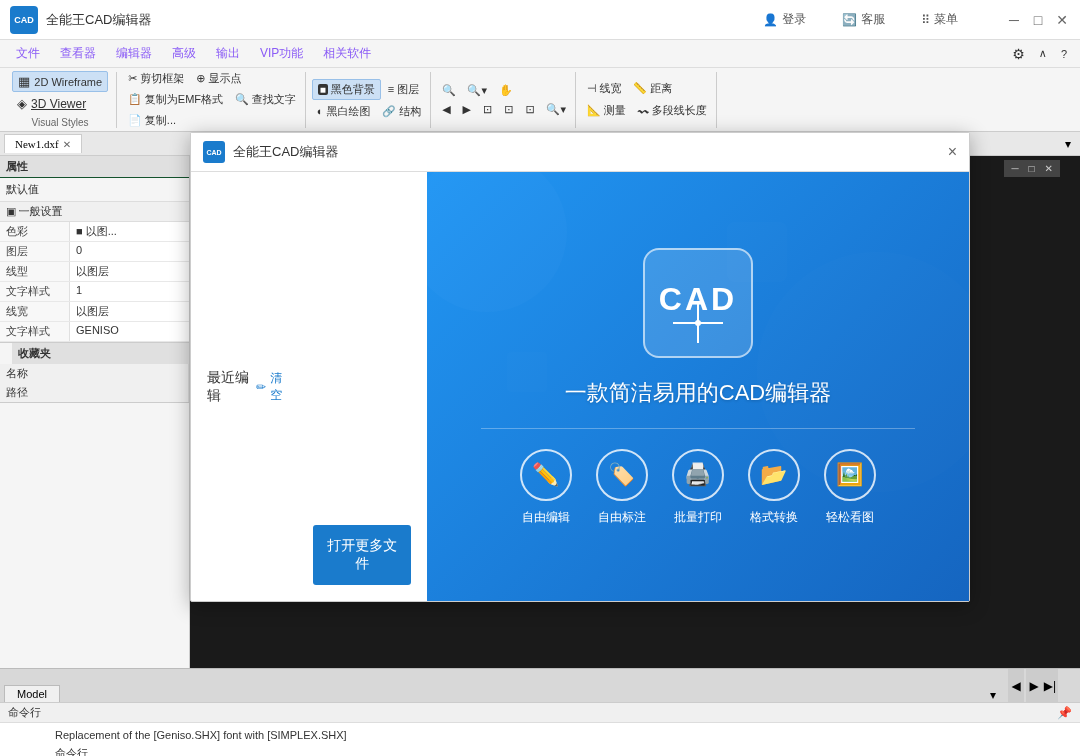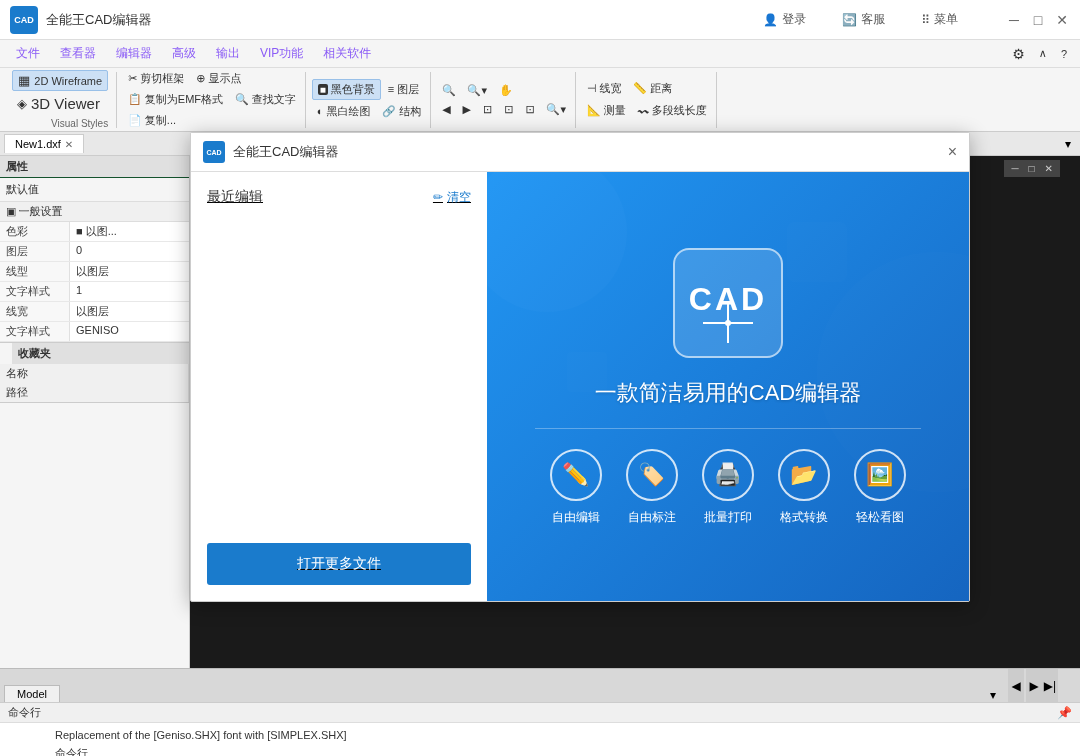--- a/index.html
+++ b/index.html
@@ -20,25 +20,25 @@
     .menu-item { padding: 3px 8px; cursor: pointer; color: #8b5cf6; border-radius: 2px; font-size: 12px; }
 
     
     #toolbar { display: flex; align-items: center; background: #f5f5f5; height: 64px; padding: 4px 8px; border-bottom: 1px solid #ccc; gap: 2px; flex-wrap: nowrap; }
     .toolbar-section { display: flex; flex-direction: column; gap: 2px; padding: 0 4px; border-right: 1px solid #ccc; height: 56px; justify-content: center; }
     .toolbar-row { display: flex; align-items: center; gap: 2px; }
     .tb-btn { display: flex; align-items: center; gap: 3px; padding: 2px 5px; cursor: pointer; border-radius: 2px; font-size: 11px; color: #333; white-space: nowrap; }
     .tb-btn.active { background: #cce0f5; border: 1px solid #99c0e8; }
     .vs-btn { display: flex; align-items: center; gap: 4px; padding: 2px 5px; cursor: pointer; border-radius: 2px; font-size: 11px; color: #333; }
     .vs-btn.active { background: #cce0f5; border: 1px solid #99c0e8; }
-    .vs-label { font-size: 10px; color: #666; text-align: right; padding-top: 2px; }
+    .vs-label { font-size: 10px; color: #666; text-align: center; padding-top: 2px; }
 
     
     #tab-bar { display: flex; align-items: center; background: #e8e8e8; height: 24px; padding: 0 4px; border-bottom: 1px solid #ccc; position: relative; }
-    .file-tab { display: flex; align-items: center; gap: 4px; padding: 3px 10px; background: #fff; border: 1px solid #ccc; border-bottom: none; font-size: 11px; cursor: pointer; }
+    .file-tab { display: flex; align-items: center; gap: 4px; padding: 3px 10px; background: #fff; border: 1px solid #ccc; border-bottom: none; font-size: 11px; cursor: pointer; font-family: Liberation Serif, serif; }
     .tab-close { font-size: 10px; cursor: pointer; color: #666; }
     .tab-more { position: absolute; right: 4px; width: 16px; height: 16px; display: flex; align-items: center; justify-content: center; cursor: pointer; }
 
     
     #main { display: flex; height: calc(756px - 40px - 28px - 64px - 24px - 28px - 60px); }
 
     
     #sidebar { width: 190px; background: #f5f5f5; border-right: 1px solid #ccc; display: flex; flex-direction: column; overflow: hidden; }
     .sidebar-section-title { background: #e0e0e0; padding: 3px 6px; font-size: 11px; font-weight: bold; color: #333; border-bottom: 1px solid #14532d; }
     .sidebar-default { padding: 4px 6px; font-size: 11px; color: #333; border-bottom: 1px solid #ddd; }
@@ -56,21 +56,21 @@
     #canvas-inner { width: 100%; height: 100%; background: #1a1a1a; position: relative; }
 
     
     #modal-overlay { position: fixed; top: 132px; left: 190px; width: 780px; height: 470px; background: #fff; border: 1px solid #ccc; box-shadow: 0 4px 20px rgba(0,0,0,0.3); z-index: 100; display: flex; flex-direction: column; border-radius: 2px; }
     #modal-header { display: flex; align-items: center; padding: 8px 12px; border-bottom: 1px solid #ddd; background: #fff; }
     #modal-logo { width: 22px; height: 22px; background: #1a7bcc; border-radius: 3px; display: flex; align-items: center; justify-content: center; margin-right: 8px; }
     #modal-logo span { color: #fff; font-size: 7px; font-weight: bold; }
     #modal-title { flex: 1; font-size: 13px; color: #333; }
     #modal-close { cursor: pointer; color: #666; font-size: 16px; }
     #modal-body { display: flex; flex: 1; overflow: hidden; }
-    #modal-left { width: 296px; padding: 16px; display: flex; flex-direction: column; gap: 12px; text-decoration: underline; }
+    #modal-left { width: 236px; padding: 16px; display: flex; flex-direction: row; gap: 12px; }
     #modal-recent-header { display: flex; align-items: center; justify-content: space-between; }
     .recent-title { font-size: 14px; color: #333; }
     .clear-btn { display: flex; align-items: center; gap: 4px; color: #1a7bcc; cursor: pointer; font-size: 12px; }
     #modal-open-btn { margin-top: auto; background: #1a7bcc; color: #fff; border: none; padding: 12px; text-align: center; border-radius: 3px; cursor: pointer; font-size: 14px; font-family: inherit; }
     #modal-right { flex: 1; background: linear-gradient(135deg, #2196f3 0%, #1565c0 100%); display: flex; flex-direction: column; align-items: center; justify-content: center; gap: 20px; position: relative; overflow: hidden; }
     #cad-logo-big { width: 110px; height: 110px; background: rgba(255,255,255,0.15); border: 2px solid rgba(255,255,255,0.6); border-radius: 16px; display: flex; align-items: center; justify-content: center; }
     #modal-slogan { color: #fff; font-size: 22px; font-weight: normal; text-shadow: 0 1px 3px rgba(0,0,0,0.2); }
     #modal-divider { width: 80%; height: 1px; background: rgba(255,255,255,0.3); }
     #modal-features { display: flex; gap: 24px; }
     .feature-item { display: flex; flex-direction: column; align-items: center; gap: 8px; }
@@ -147,21 +147,21 @@
 
 <div id="toolbar">
 
   <div class="toolbar-section" style="border-right:1px solid #ccc; padding-right:8px;">
     <div class="vs-btn active">
       <span style="font-size:13px;">▦</span>
       <span style="font-size:11px;">2D Wireframe</span>
     </div>
     <div class="vs-btn">
       <span style="font-size:13px;">◈</span>
-      <span style="font-size:15px;">3D Viewer</span>
+      <span style="font-size:12px;text-decoration:underline;">3D Viewer</span>
     </div>
     <div class="vs-label">Visual Styles</div>
   </div>
 
   <div class="toolbar-section">
     <div class="toolbar-row">
       <div class="tb-btn">
         <span>✂</span>
         <span>剪切框架</span>
       </div>

